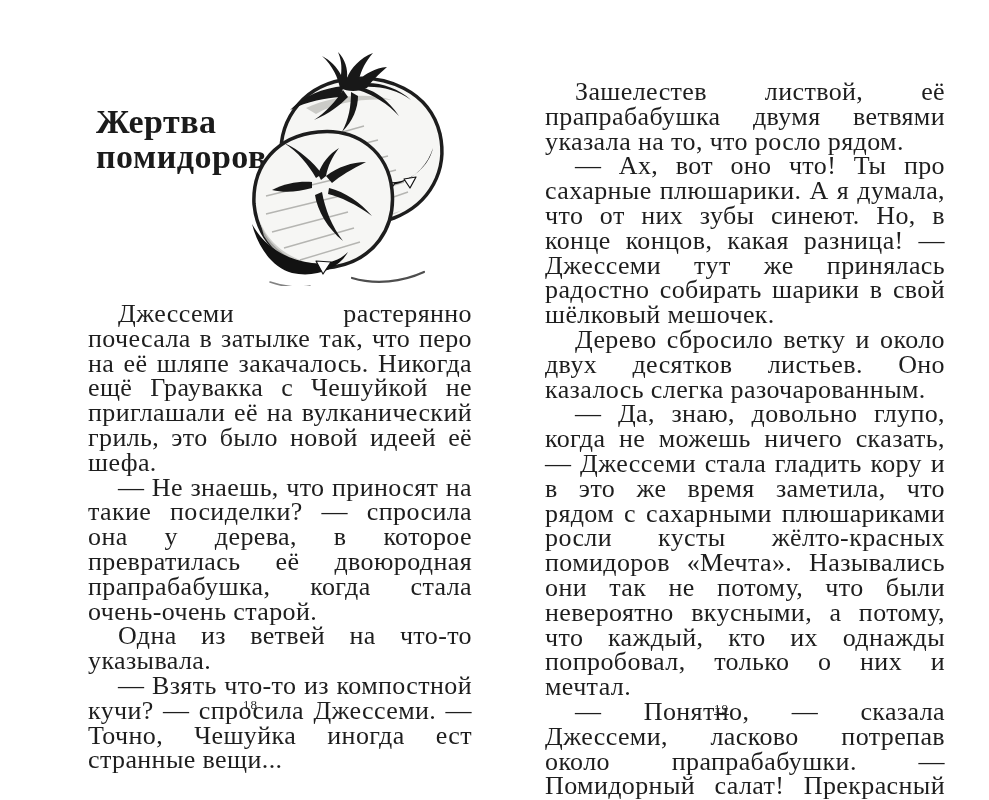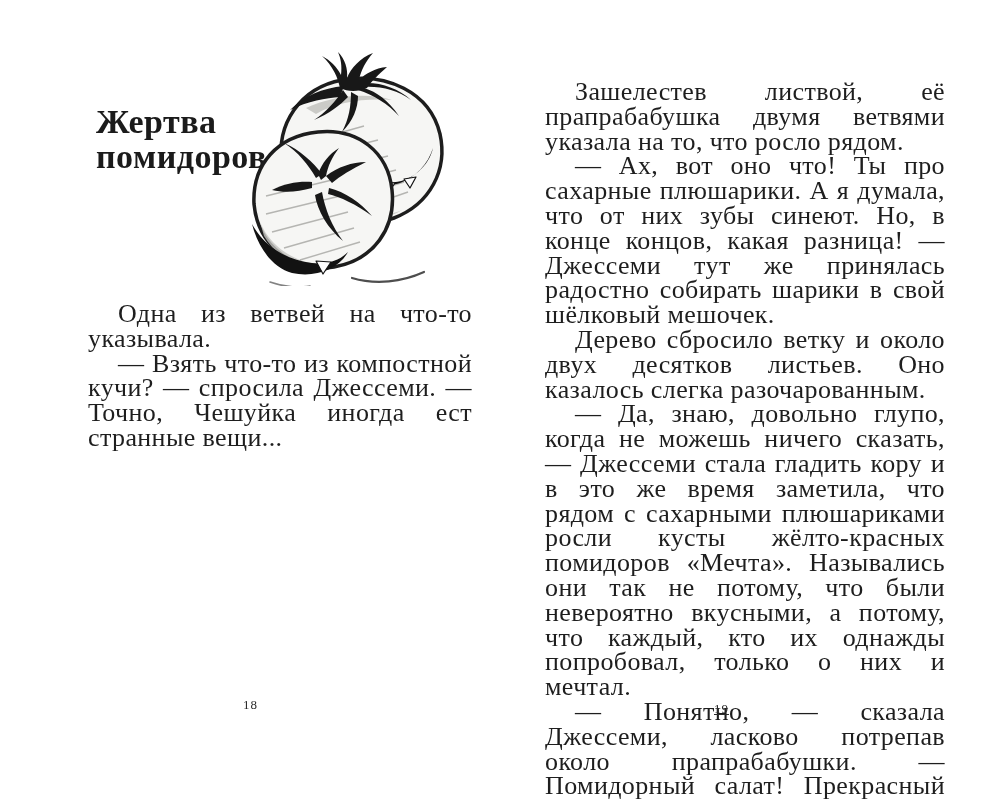--- a/index.html
+++ b/index.html
@@ -95,20 +95,22 @@
           <path d="M16,178 C28,200 50,214 76,217 C92,219 104,214 112,206 C102,224 78,232 56,227 C37,222 22,202 16,178 Z" fill="#121212"></path>
           <path d="M80,215 L87,228 L95,216 Z" fill="#fdfdfd" stroke="#121212" stroke-width="1.2" stroke-linejoin="round"></path>
         </g>
 
         <path d="M116,232 C140,239 166,236 188,226" stroke="#2f2f2f" stroke-width="2.2" fill="none" opacity="0.85" stroke-linecap="round"></path>
         <path d="M34,236 C48,241 62,242 74,240" stroke="#2f2f2f" stroke-width="1.6" fill="none" opacity="0.6" stroke-linecap="round"></path>
       </svg>
     </figure>
 
     <div class="body-text left-text">
+      <p>Джессеми растерянно почесала в затылке так, что перо на её шляпе закачалось. Никогда ещё Граувакка с Чешуйкой не приглашали её на вулканический гриль, это было новой идеей её шефа.</p>
+      <p>— Не знаешь, что приносят на такие посиделки? — спросила она у дерева, в которое превратилась её двоюродная прапрабабушка, когда стала очень-очень старой.</p>
       <p>Одна из ветвей на что-то указывала.</p>
       <p>— Взять что-то из компостной кучи? — спросила Джессеми. — Точно, Чешуйка иногда ест странные вещи...</p>
     </div>
 
     <div class="page-number pn-left">18</div>
   </section>
 
   <section>
     <div class="body-text right-text">
       <p>Зашелестев листвой, её прапрабабушка двумя ветвями указала на то, что росло рядом.</p>

